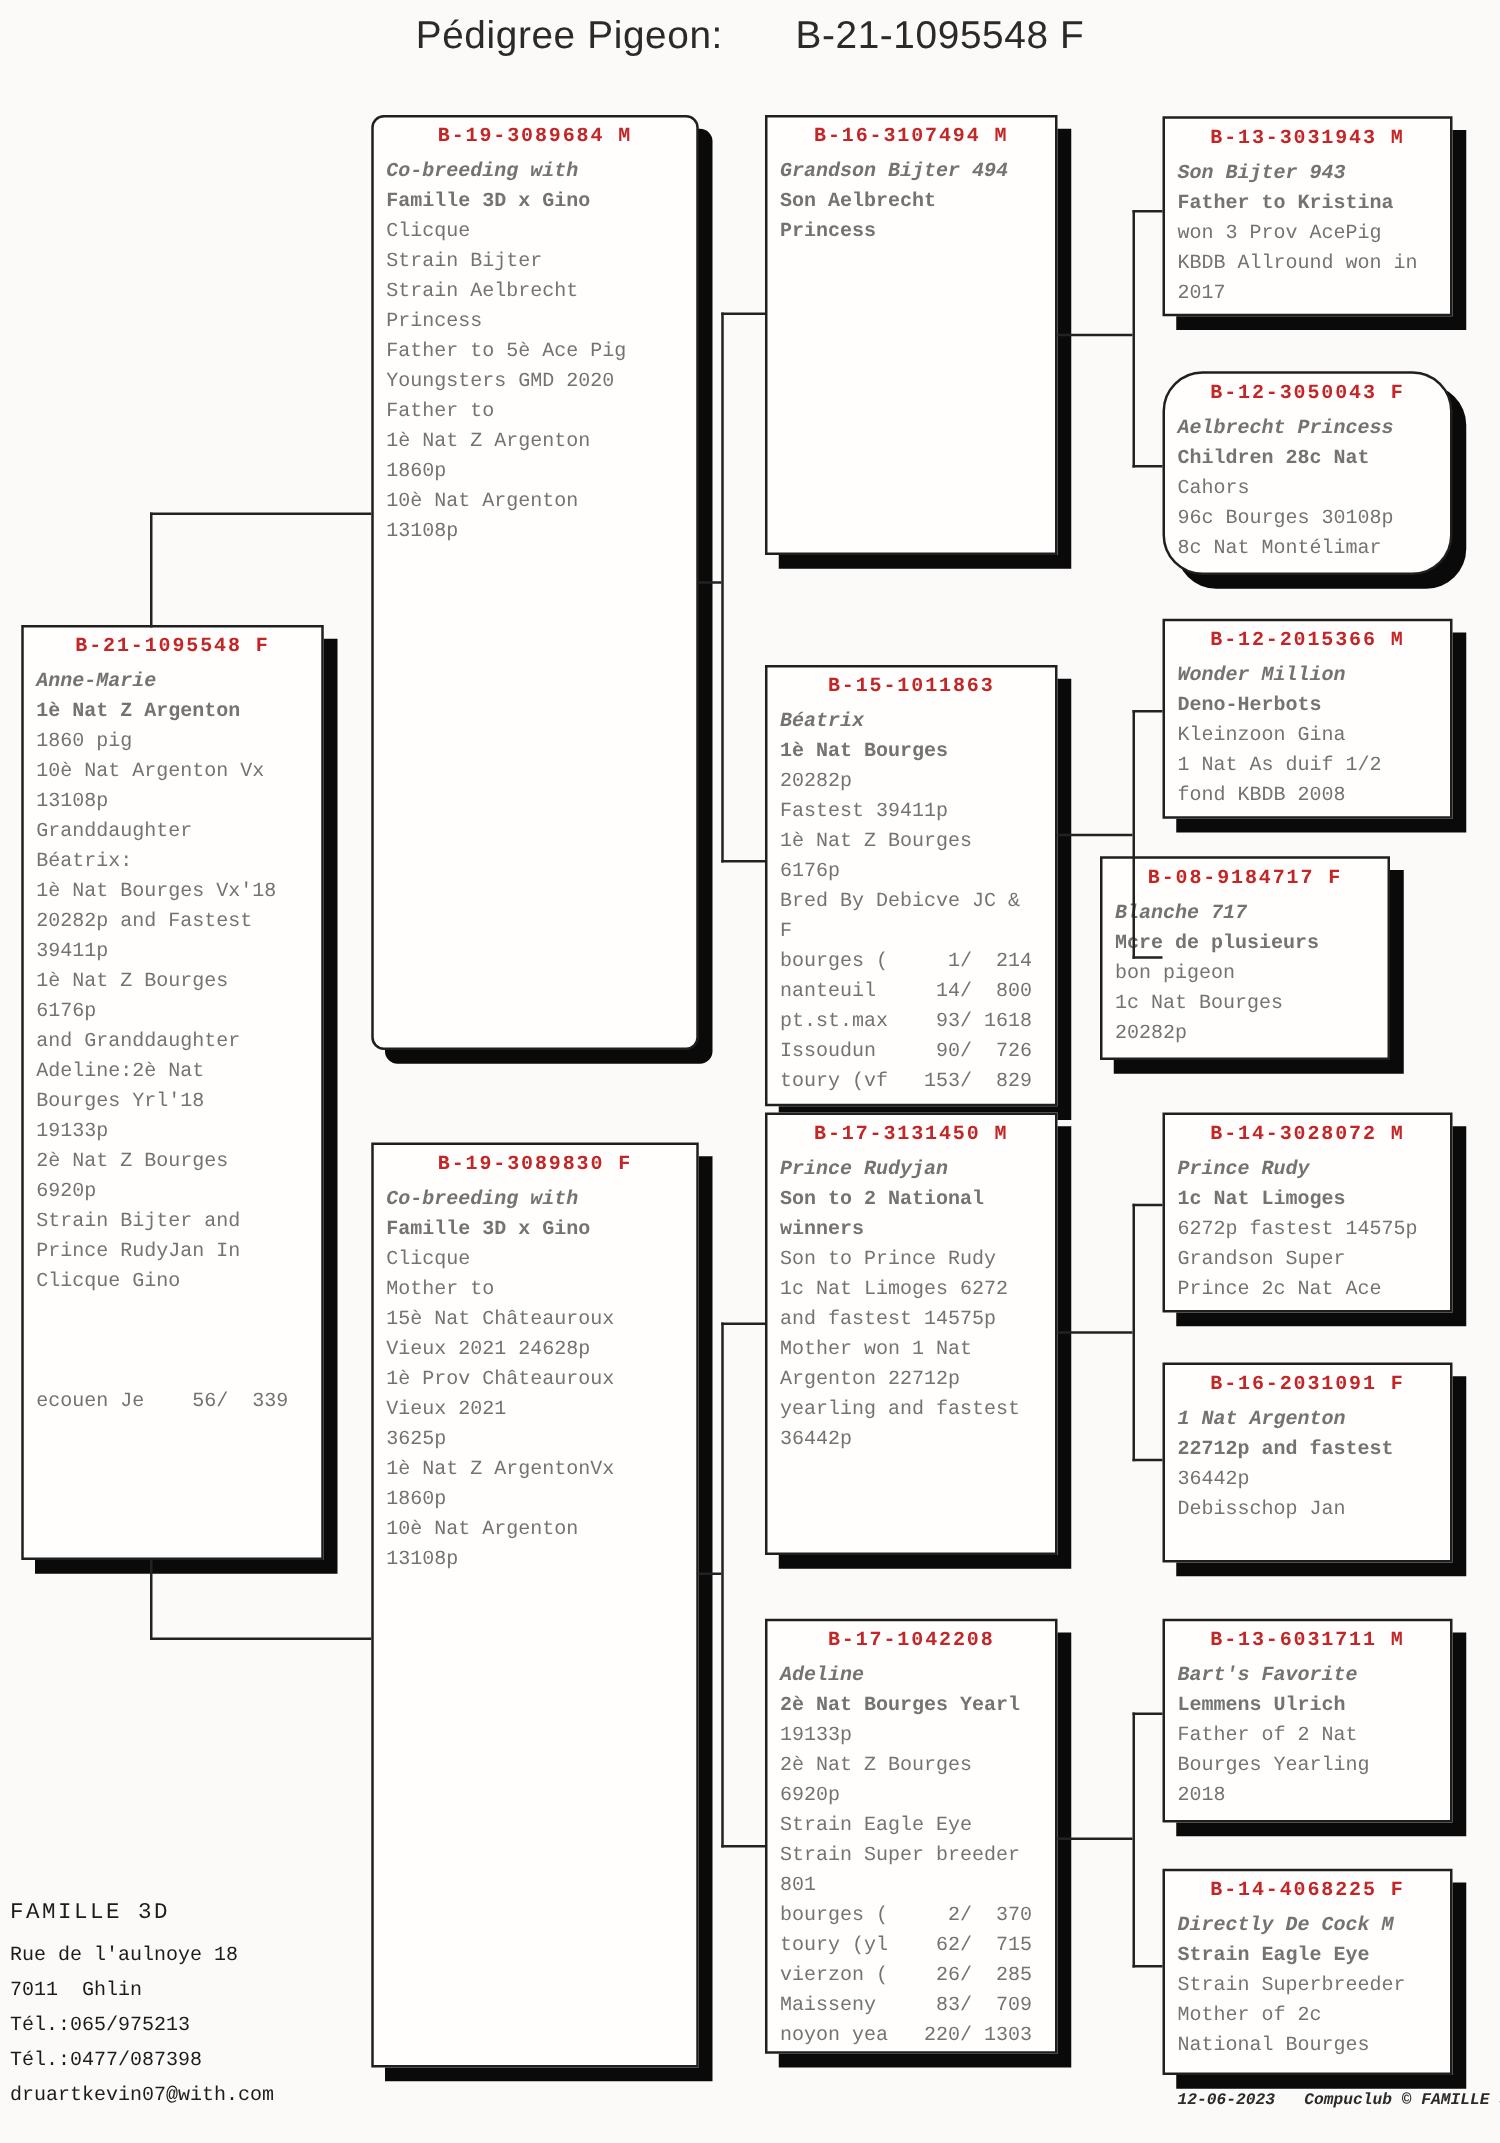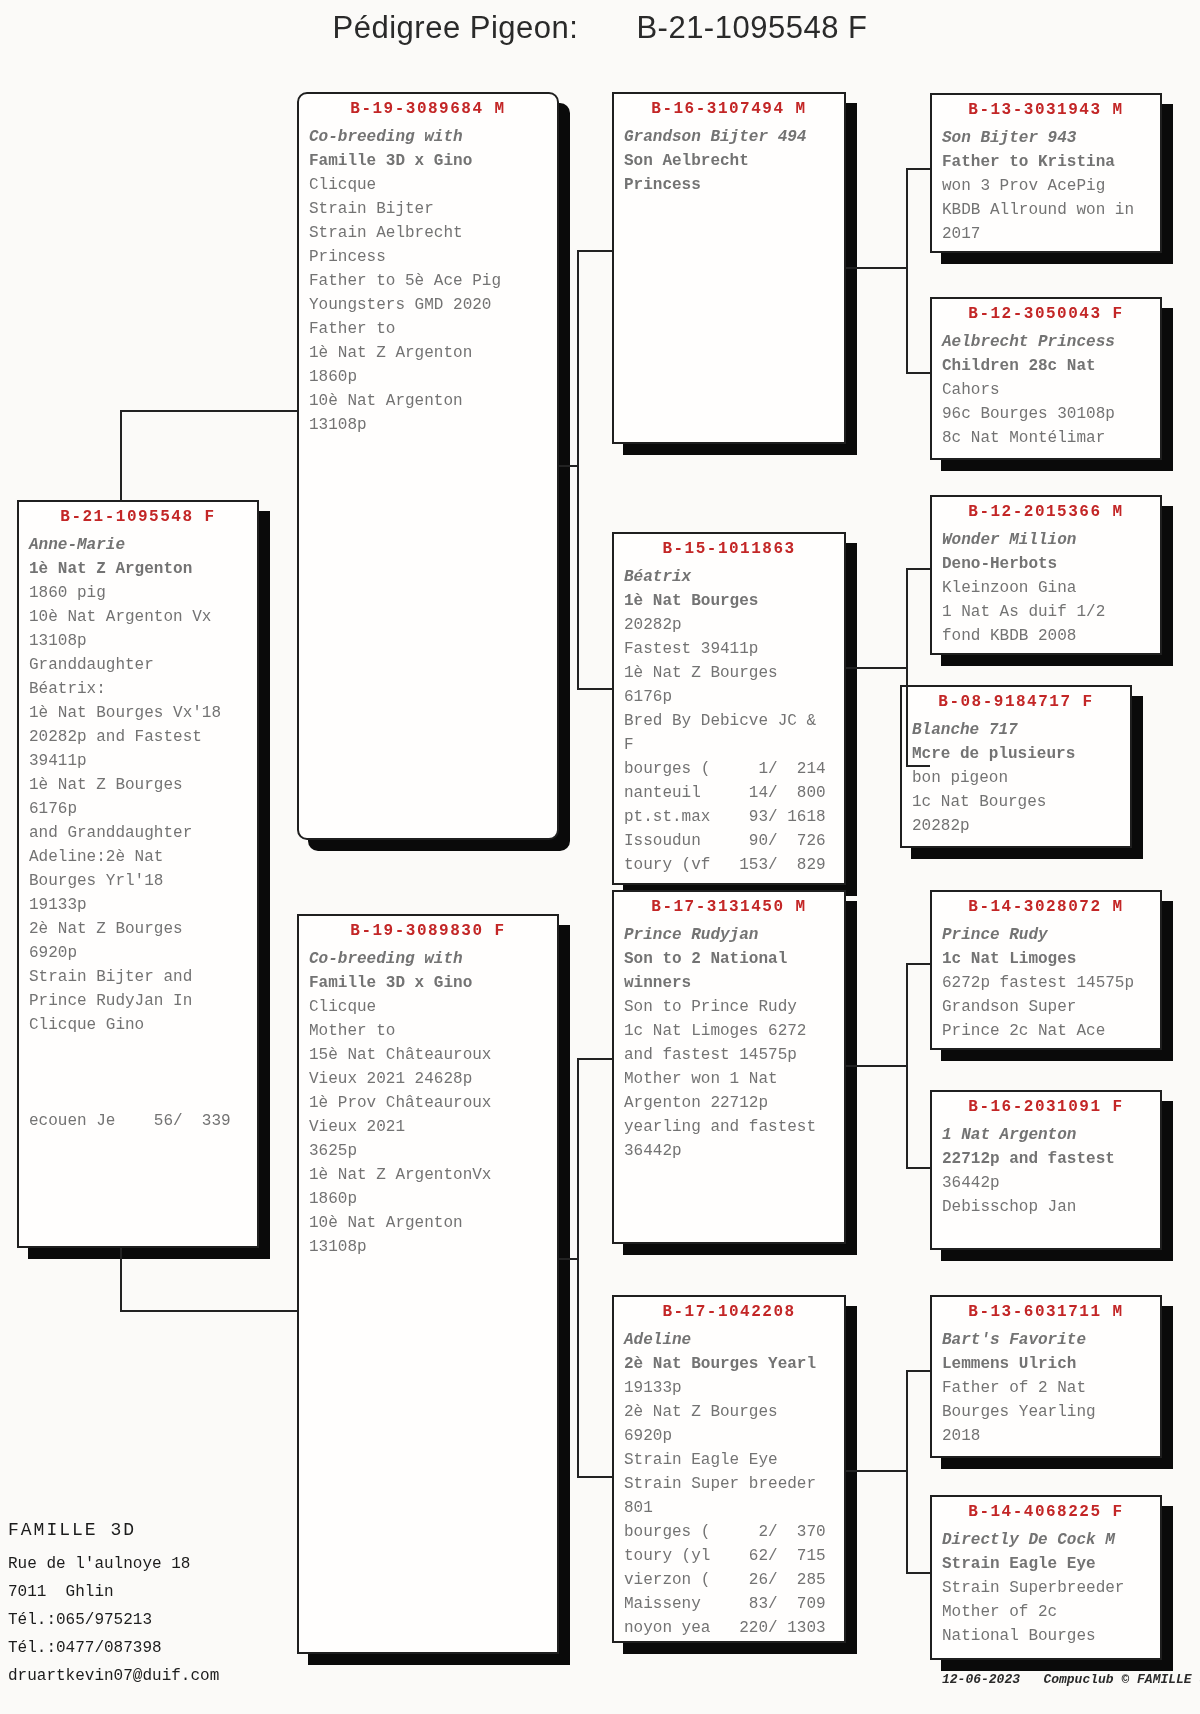--- a/index.html
+++ b/index.html
@@ -42,23 +42,23 @@
   .pline.b{font-weight:bold;}
   
   #box-subject{left:17px;top:500px;width:242px;height:748px;}
   #box-father {left:297px;top:92px;width:262px;height:748px;border-radius:10px;}
   #box-mother {left:297px;top:890px;width:262px;height:740px;margin-top:24px;}
   #box-gp1{left:612px;top:92px;width:234px;height:352px;}
   #box-gp2{left:612px;top:520px;width:234px;height:353px;margin-top:12px;}
   #box-gp3{left:612px;top:890px;width:234px;height:354px;}
   #box-gp4{left:612px;top:1295px;width:234px;height:348px;}
   #box-ggp1{left:930px;top:93px;width:232px;height:160px;}
-  #box-ggp2{left:930px;top:297px;width:232px;height:163px;}
+  #box-ggp2{left:930px;top:297px;width:232px;height:163px;border-radius:32px;}
   #box-ggp3{left:930px;top:495px;width:232px;height:160px;}
-  #box-ggp4{left:900px;top:685px;width:232px;height:163px;}
+  #box-ggp4{left:880px;top:685px;width:232px;height:163px;}
   #box-ggp5{left:930px;top:890px;width:232px;height:160px;}
   #box-ggp6{left:930px;top:1090px;width:232px;height:160px;}
   #box-ggp7{left:930px;top:1295px;width:232px;height:163px;}
   #box-ggp8{left:930px;top:1495px;width:232px;height:165px;}
   
   .vline,.hline{position:absolute;background:#222;}
   .vline{width:2px;}
   .hline{height:2px;}
   
   #footer-left{
@@ -183,19 +183,19 @@
   <div class="hline" style="left:906px;top:1572px;width:24px;"></div>
   <div class="hline" style="left:846px;top:1470px;width:60px;"></div>
 
   <div id="footer-left">
     <div class="famille">FAMILLE 3D</div>
     <div>
         <div class="addr-line">Rue de l'aulnoye 18</div>
         <div class="addr-line">7011  Ghlin</div>
         <div class="addr-line">Tél.:065/975213</div>
         <div class="addr-line">Tél.:0477/087398</div>
-        <div class="addr-line">druartkevin07@duif.com</div>
+        <div class="addr-line">druartkevin07@with.com</div>
       </div>
   </div>
 
   <div id="footer-right">12-06-2023   Compuclub © FAMILLE 3D</div>
 
 </div>
 
 </body></html>

